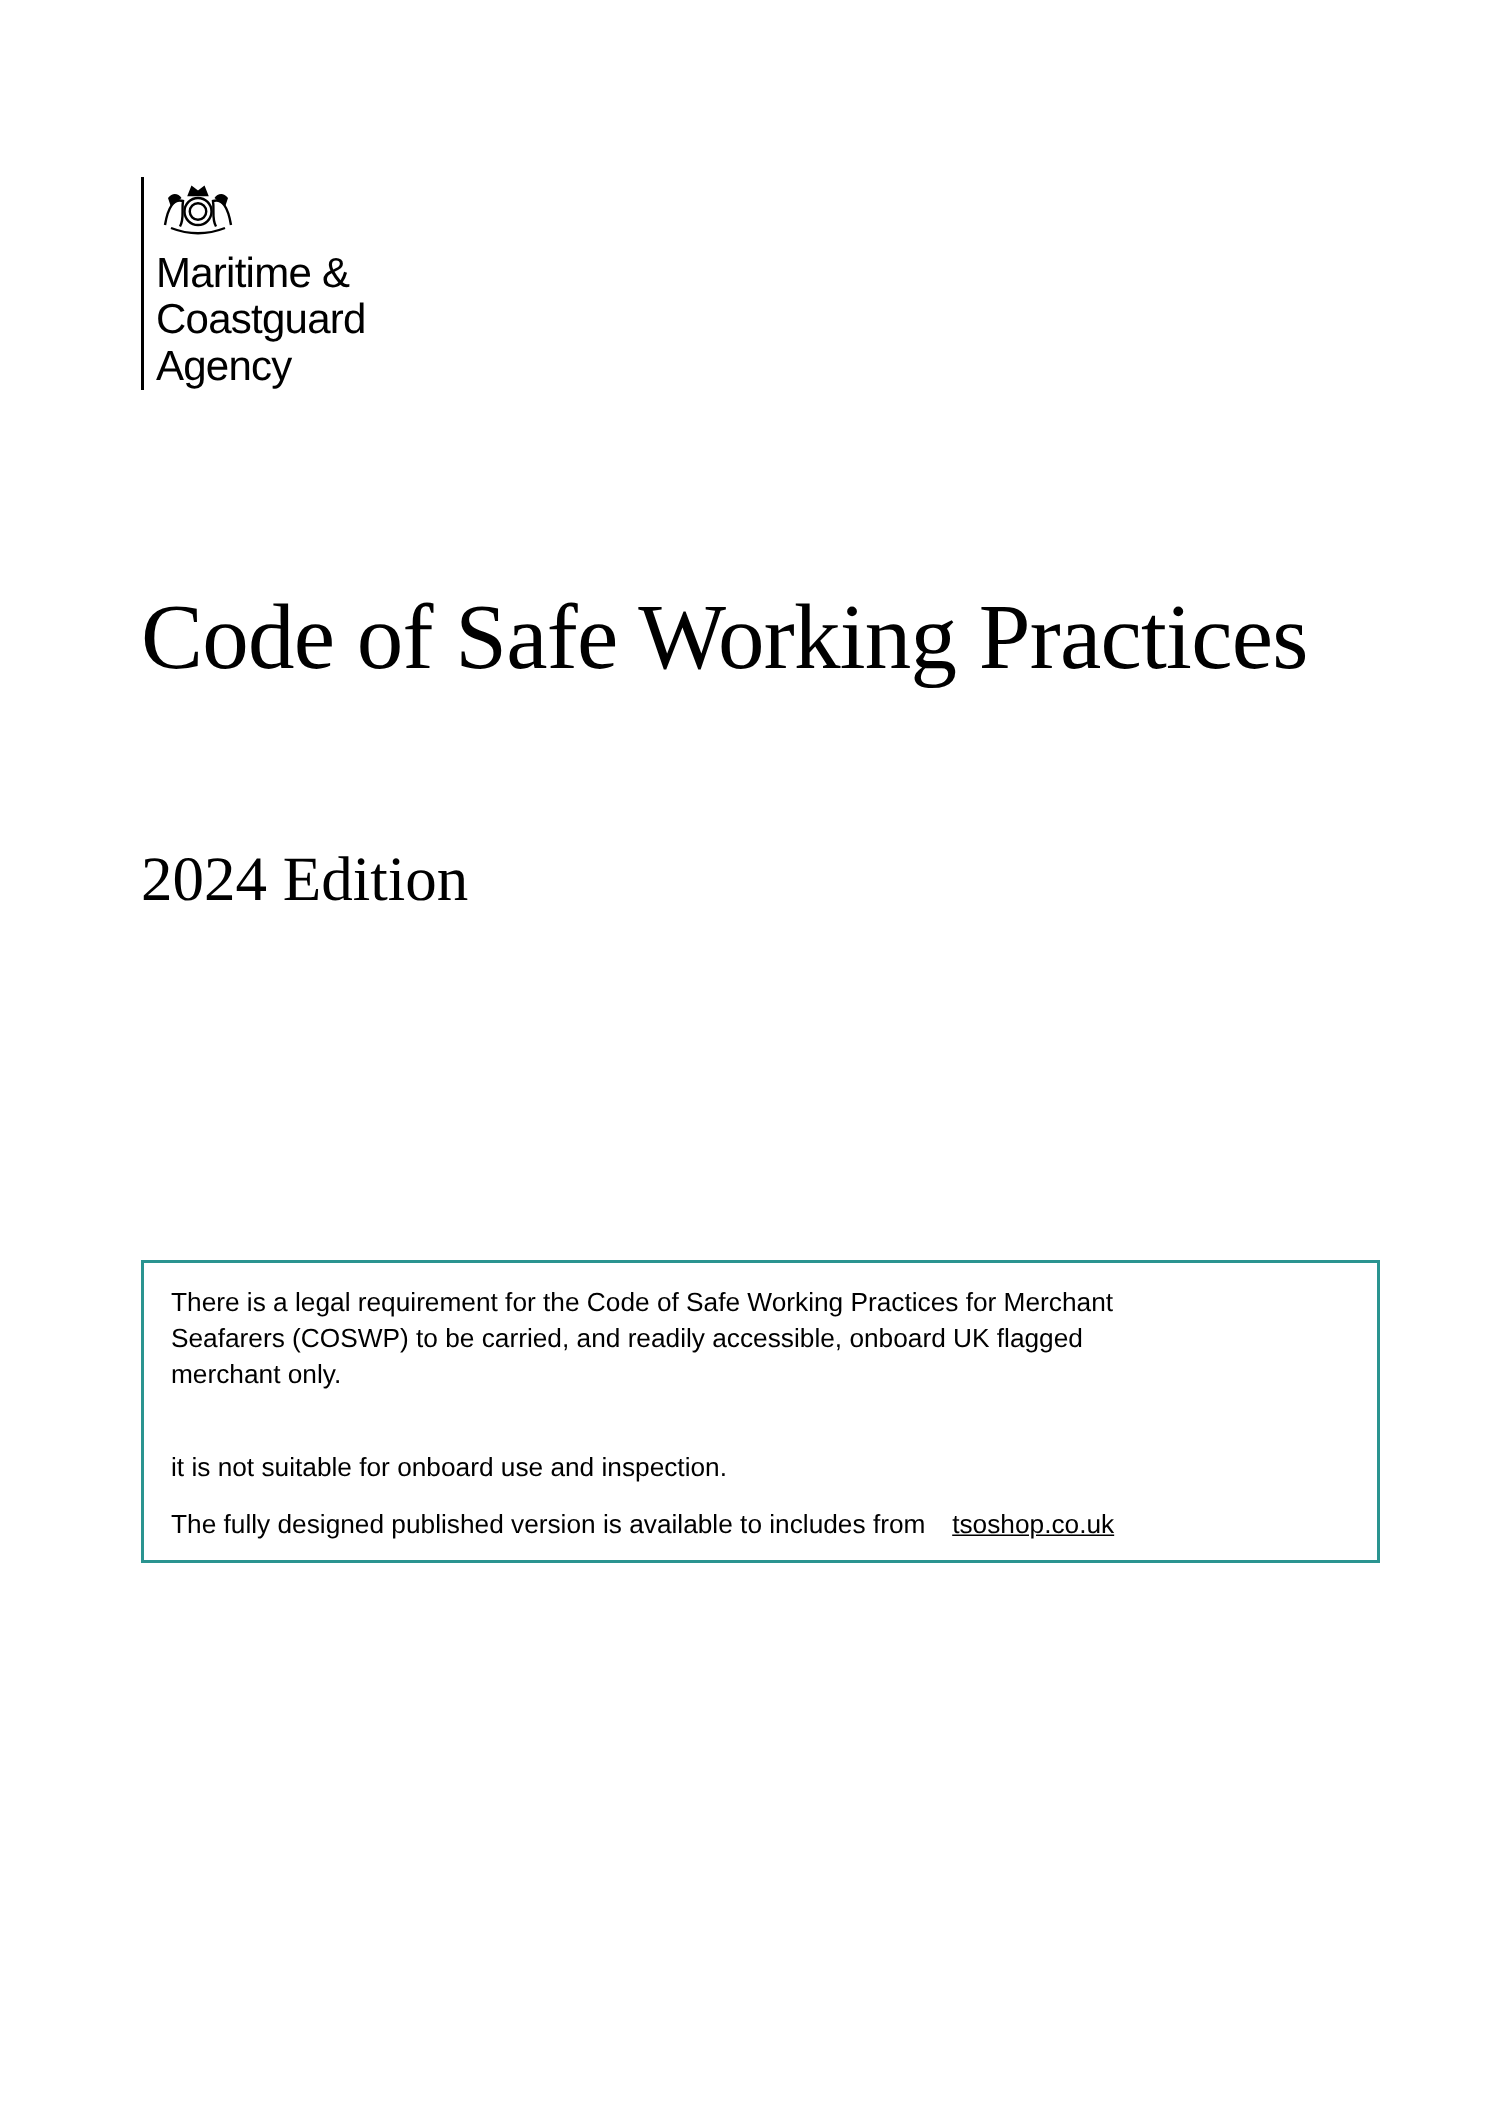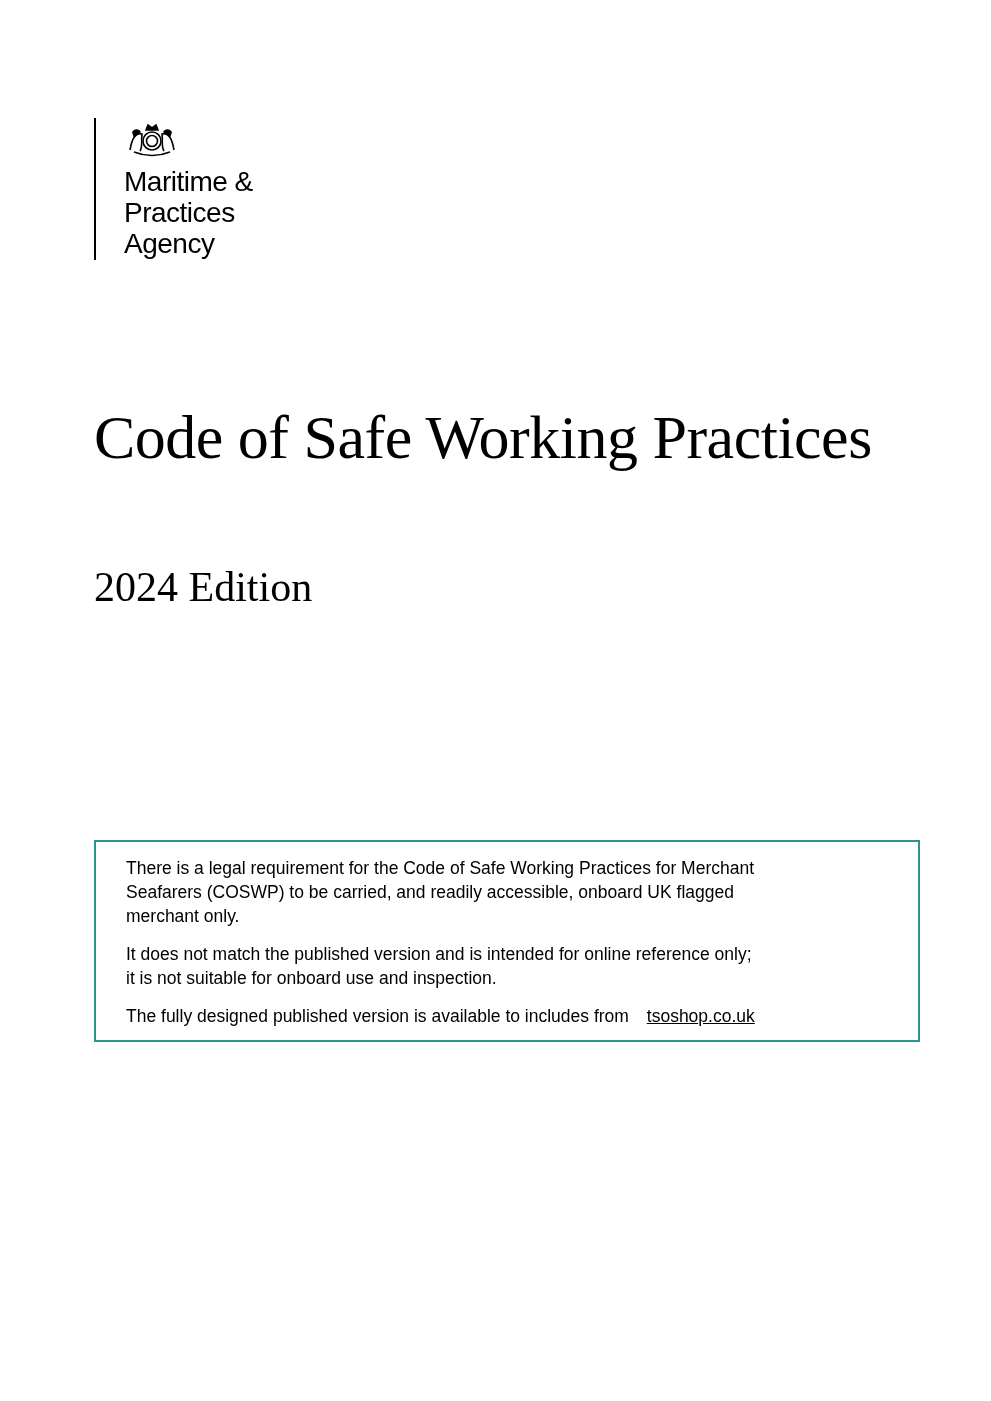--- a/index.html
+++ b/index.html
@@ -1,23 +1,23 @@
 <!DOCTYPE html>
 <html><head>
 <meta charset="utf-8">
 <style>
   html, body { margin: 0; padding: 0; background: #ffffff; }
   body { width: 991px; height: 1401px; position: relative; overflow: hidden; color: #000; }
-  .logo { position: absolute; left: 94px; top: 118px; height: 142px; border-left: 2px solid #000; padding-left: 28px; }
+  .logo { position: absolute; left: 94px; top: 118px; height: 142px; border-left: 2px solid #000; padding-left: 8px; }
   .crest { width: 56px; height: 40px; display: block; margin-left: 0px; }
   .logo-text { font-family: "Liberation Sans", sans-serif; font-size: 28px; line-height: 31px; letter-spacing: -0.5px; margin-top: 8px; }
-  .title { position: absolute; left: 94px; top: 400px; font-family: "Liberation Serif", serif; font-size: 62px; line-height: 75px; font-weight: normal; margin: 0; letter-spacing: -0.5px; }
+  .title { position: absolute; left: 94px; top: 388px; font-family: "Liberation Serif", serif; font-size: 62px; line-height: 75px; font-weight: normal; margin: 0; letter-spacing: -0.5px; }
   .edition { position: absolute; left: 94px; top: 562px; font-family: "Liberation Serif", serif; font-size: 42px; line-height: 50px; text-align: right; }
   .notice { position: absolute; left: 94px; top: 840px; width: 794px; padding: 14px 14px 12px 14px; border: 2px solid #2a9490; font-family: "Liberation Sans", sans-serif; font-size: 17.5px; line-height: 24px; }
-  .notice p { margin: 0 0 14px 16px; }
+  .notice p { margin: 0 0 14px 4px; }
   .notice p:last-child { margin-bottom: 0; }
   .link { color: #000; text-decoration: underline; padding-left: 13px; }
 </style>
 </head>
 <body>
 
 <div class="logo">
   <svg class="crest" viewBox="0 0 56 40">
     <g fill="none" stroke="#000" stroke-width="1.6">
       <circle cx="28" cy="23" r="9"></circle>
@@ -25,37 +25,37 @@
       <path d="M22 12 L24 7 L28 10 L32 7 L34 12 Z" fill="#000"></path>
       <path d="M6 32 C8 20 12 14 18 16 C17 22 19 28 16 33"></path>
       <path d="M50 32 C48 20 44 14 38 16 C39 22 37 28 40 33"></path>
       <path d="M10 34 Q28 41 46 34"></path>
     </g>
     <path d="M8 14 C11 10 15 11 17 14 C15 16 12 17 10 20 Z" fill="#000"></path>
     <path d="M48 14 C45 10 41 11 39 14 C41 16 44 17 46 20 Z" fill="#000"></path>
   </svg>
   <div class="logo-text">
     <div>Maritime &amp;</div>
-    <div>Practices</div>
+    <div>Coastguard</div>
     <div>Agency</div>
   </div>
 </div>
 
 <h1 class="title">
   <div>Code of Safe Working Practices</div>
 </h1>
 
 <div class="edition">2024 Edition</div>
 
 <div class="notice">
   <p>
     <span>There is a legal requirement for the Code of Safe Working Practices for Merchant</span><br>
     <span>Seafarers (COSWP) to be carried, and readily accessible, onboard UK flagged</span><br>
     <span>merchant only.</span>
   </p>
   <p>
-    <span>It does not match the published version and is intended for online reference only;</span><br>
+    <br>
     <span>it is not suitable for onboard use and inspection.</span>
   </p>
   <p>
     <span>The fully designed published version is available to includes from </span><a class="link">tsoshop.co.uk</a>
   </p>
 </div>
 
 </body></html>

